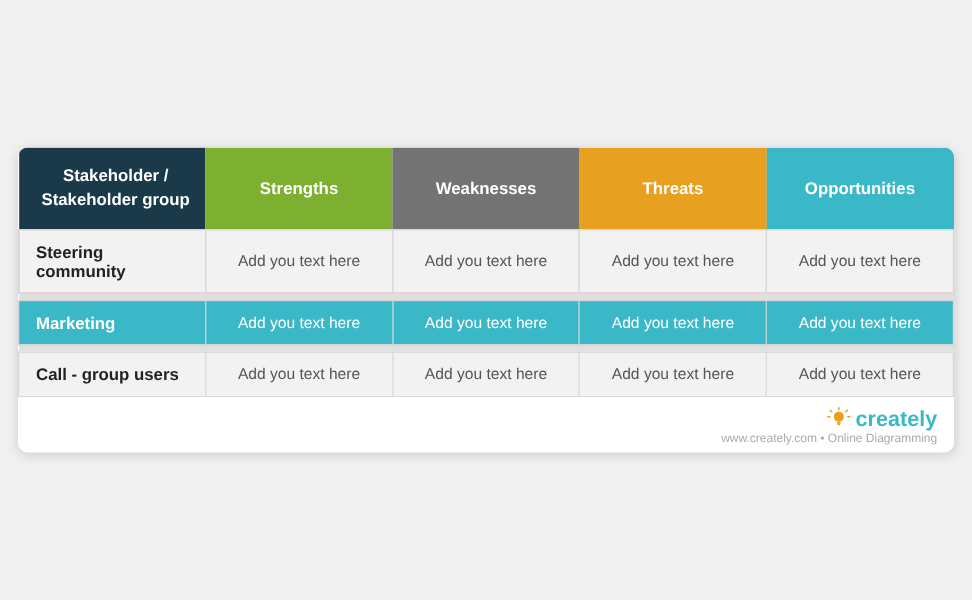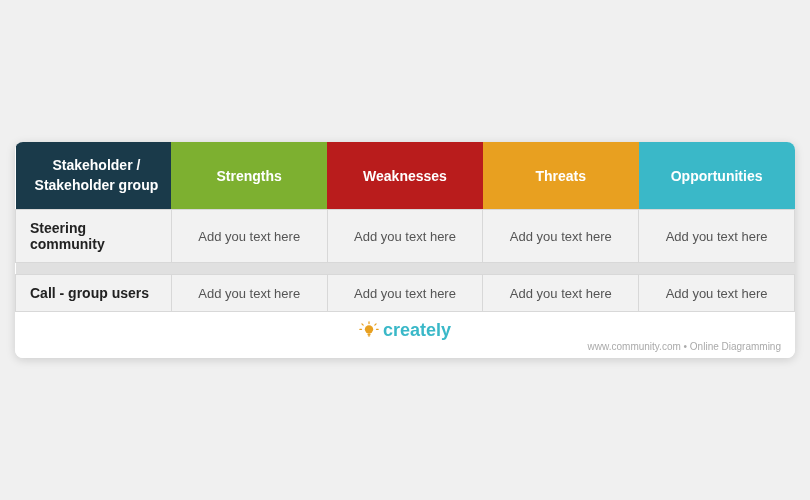--- a/index.html
+++ b/index.html
@@ -49,21 +49,21 @@
       font-size: 13px;
       line-height: 1.4;
     }
 
     .th-strengths {
       background-color: #7db030;
       width: 155px;
     }
 
     .th-weaknesses {
-      background-color: #b91c1c;
+      background-color: #737373;
       width: 155px;
       margin-top: 29px;
     }
 
     .th-threats {
       background-color: #e8a020;
       width: 155px;
     }
 
     .th-opportunities {
@@ -149,21 +149,21 @@
     .footer-text {
       font-size: 10px;
       color: #aaa;
       display: block;
       text-align: right;
     }
 
     .brand-container {
       display: flex;
       align-items: center;
-      justify-content: center;
+      justify-content: flex-end;
       gap: 4px;
     }
 
     .bulb-icon {
       width: 20px;
       height: 20px;
     }
   </style>
 </head>
 <body>
@@ -193,20 +193,27 @@
     <tbody id="table-body">
     <tr class="data-row row-white">
           <td class="td-label">Steering community</td>
           <td class="td-content">Add you text here</td>
           <td class="td-content">Add you text here</td>
           <td class="td-content">Add you text here</td>
           <td class="td-content">Add you text here</td>
         </tr>
         <tr style="height: 6px; background: rgb(224, 224, 224);">
           <td colspan="5" style="padding: 0px;"></td>
+        </tr>
+        <tr class="data-row row-teal">
+          <td class="td-label">Marketing</td>
+          <td class="td-content">Add you text here</td>
+          <td class="td-content">Add you text here</td>
+          <td class="td-content">Add you text here</td>
+          <td class="td-content">Add you text here</td>
         </tr>
         <tr style="height: 6px; background: rgb(224, 224, 224);">
           <td colspan="5" style="padding: 0px;"></td>
         </tr>
         <tr class="data-row row-bottom">
           <td class="td-label">Call - group users</td>
           <td class="td-content">Add you text here</td>
           <td class="td-content">Add you text here</td>
           <td class="td-content">Add you text here</td>
           <td class="td-content">Add you text here</td>
@@ -221,16 +228,16 @@
         <rect x="10.5" y="17" width="3" height="1.5" rx="0.75" fill="#e8a020"></rect>
         <line x1="12" y1="3" x2="12" y2="1" stroke="#e8a020" stroke-width="1.5" stroke-linecap="round"></line>
         <line x1="19" y1="5" x2="20.5" y2="3.5" stroke="#e8a020" stroke-width="1.5" stroke-linecap="round"></line>
         <line x1="5" y1="5" x2="3.5" y2="3.5" stroke="#e8a020" stroke-width="1.5" stroke-linecap="round"></line>
         <line x1="21" y1="10" x2="23" y2="10" stroke="#e8a020" stroke-width="1.5" stroke-linecap="round"></line>
         <line x1="1" y1="10" x2="3" y2="10" stroke="#e8a020" stroke-width="1.5" stroke-linecap="round"></line>
       </svg>
       <span class="brand">creately</span>
     </div>
     <span class="footer-text">
-      <span>www.community.com</span> • <span>Online Diagramming</span>
+      <span>www.creately.com</span> • <span>Online Diagramming</span>
     </span>
   </div>
 </div>
 
 </body></html>

